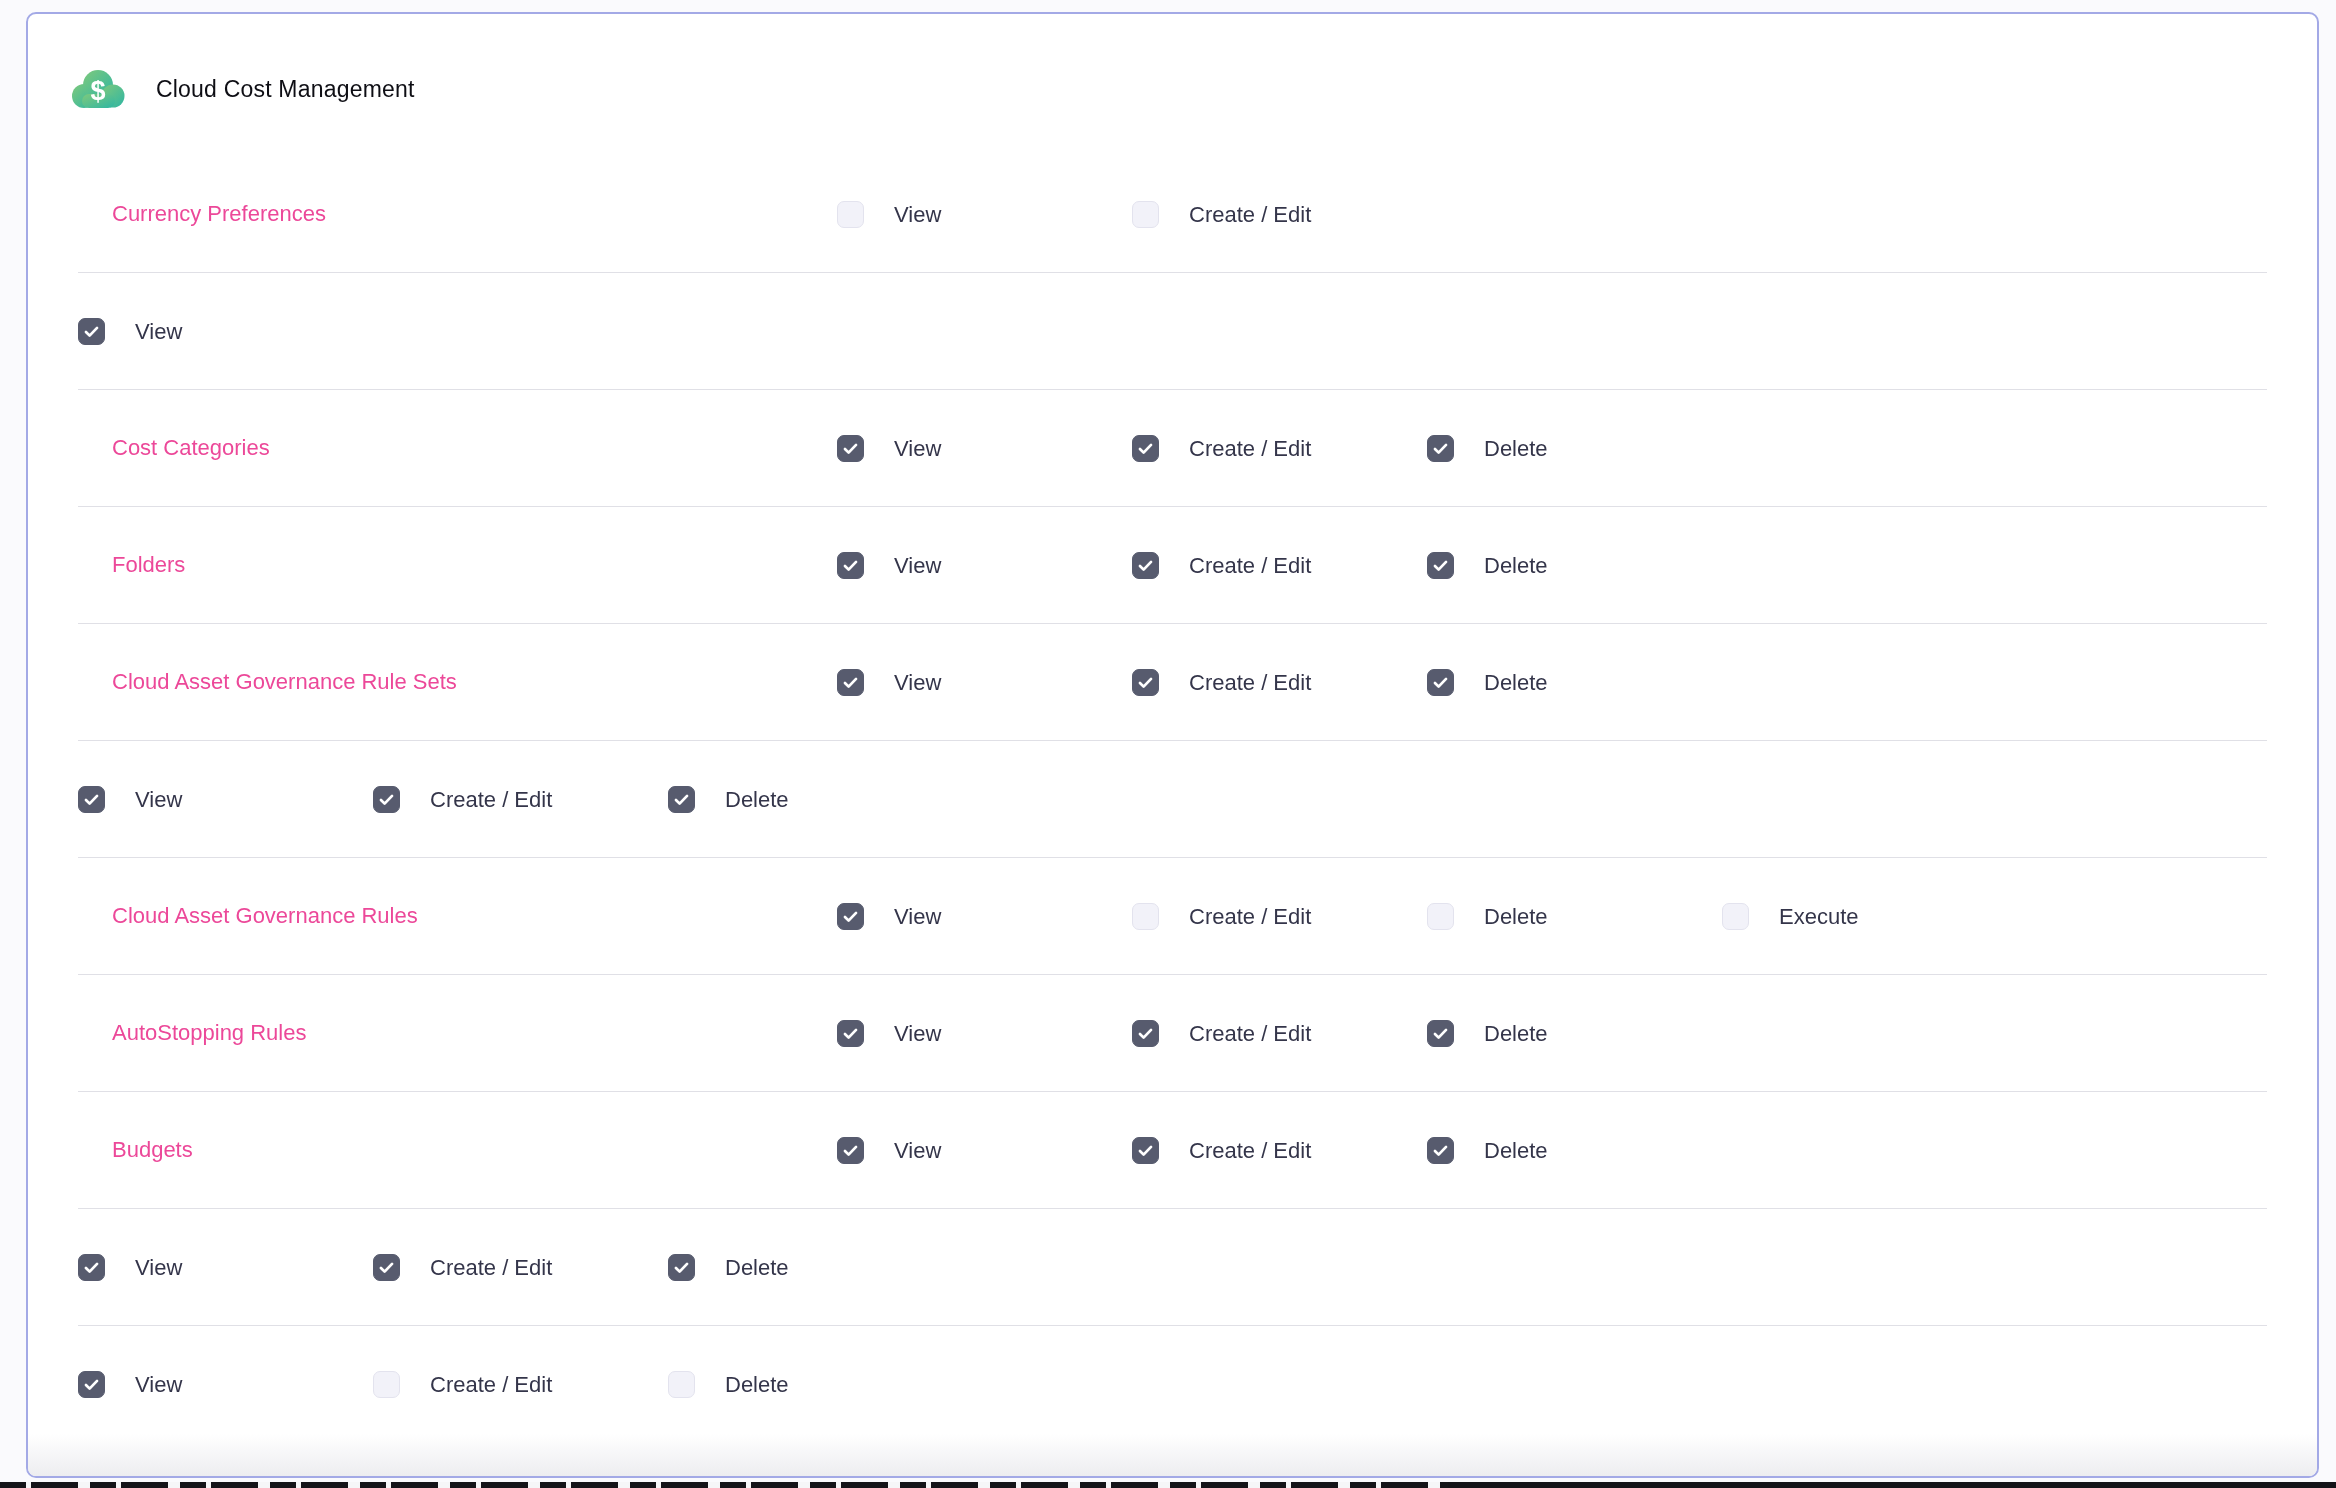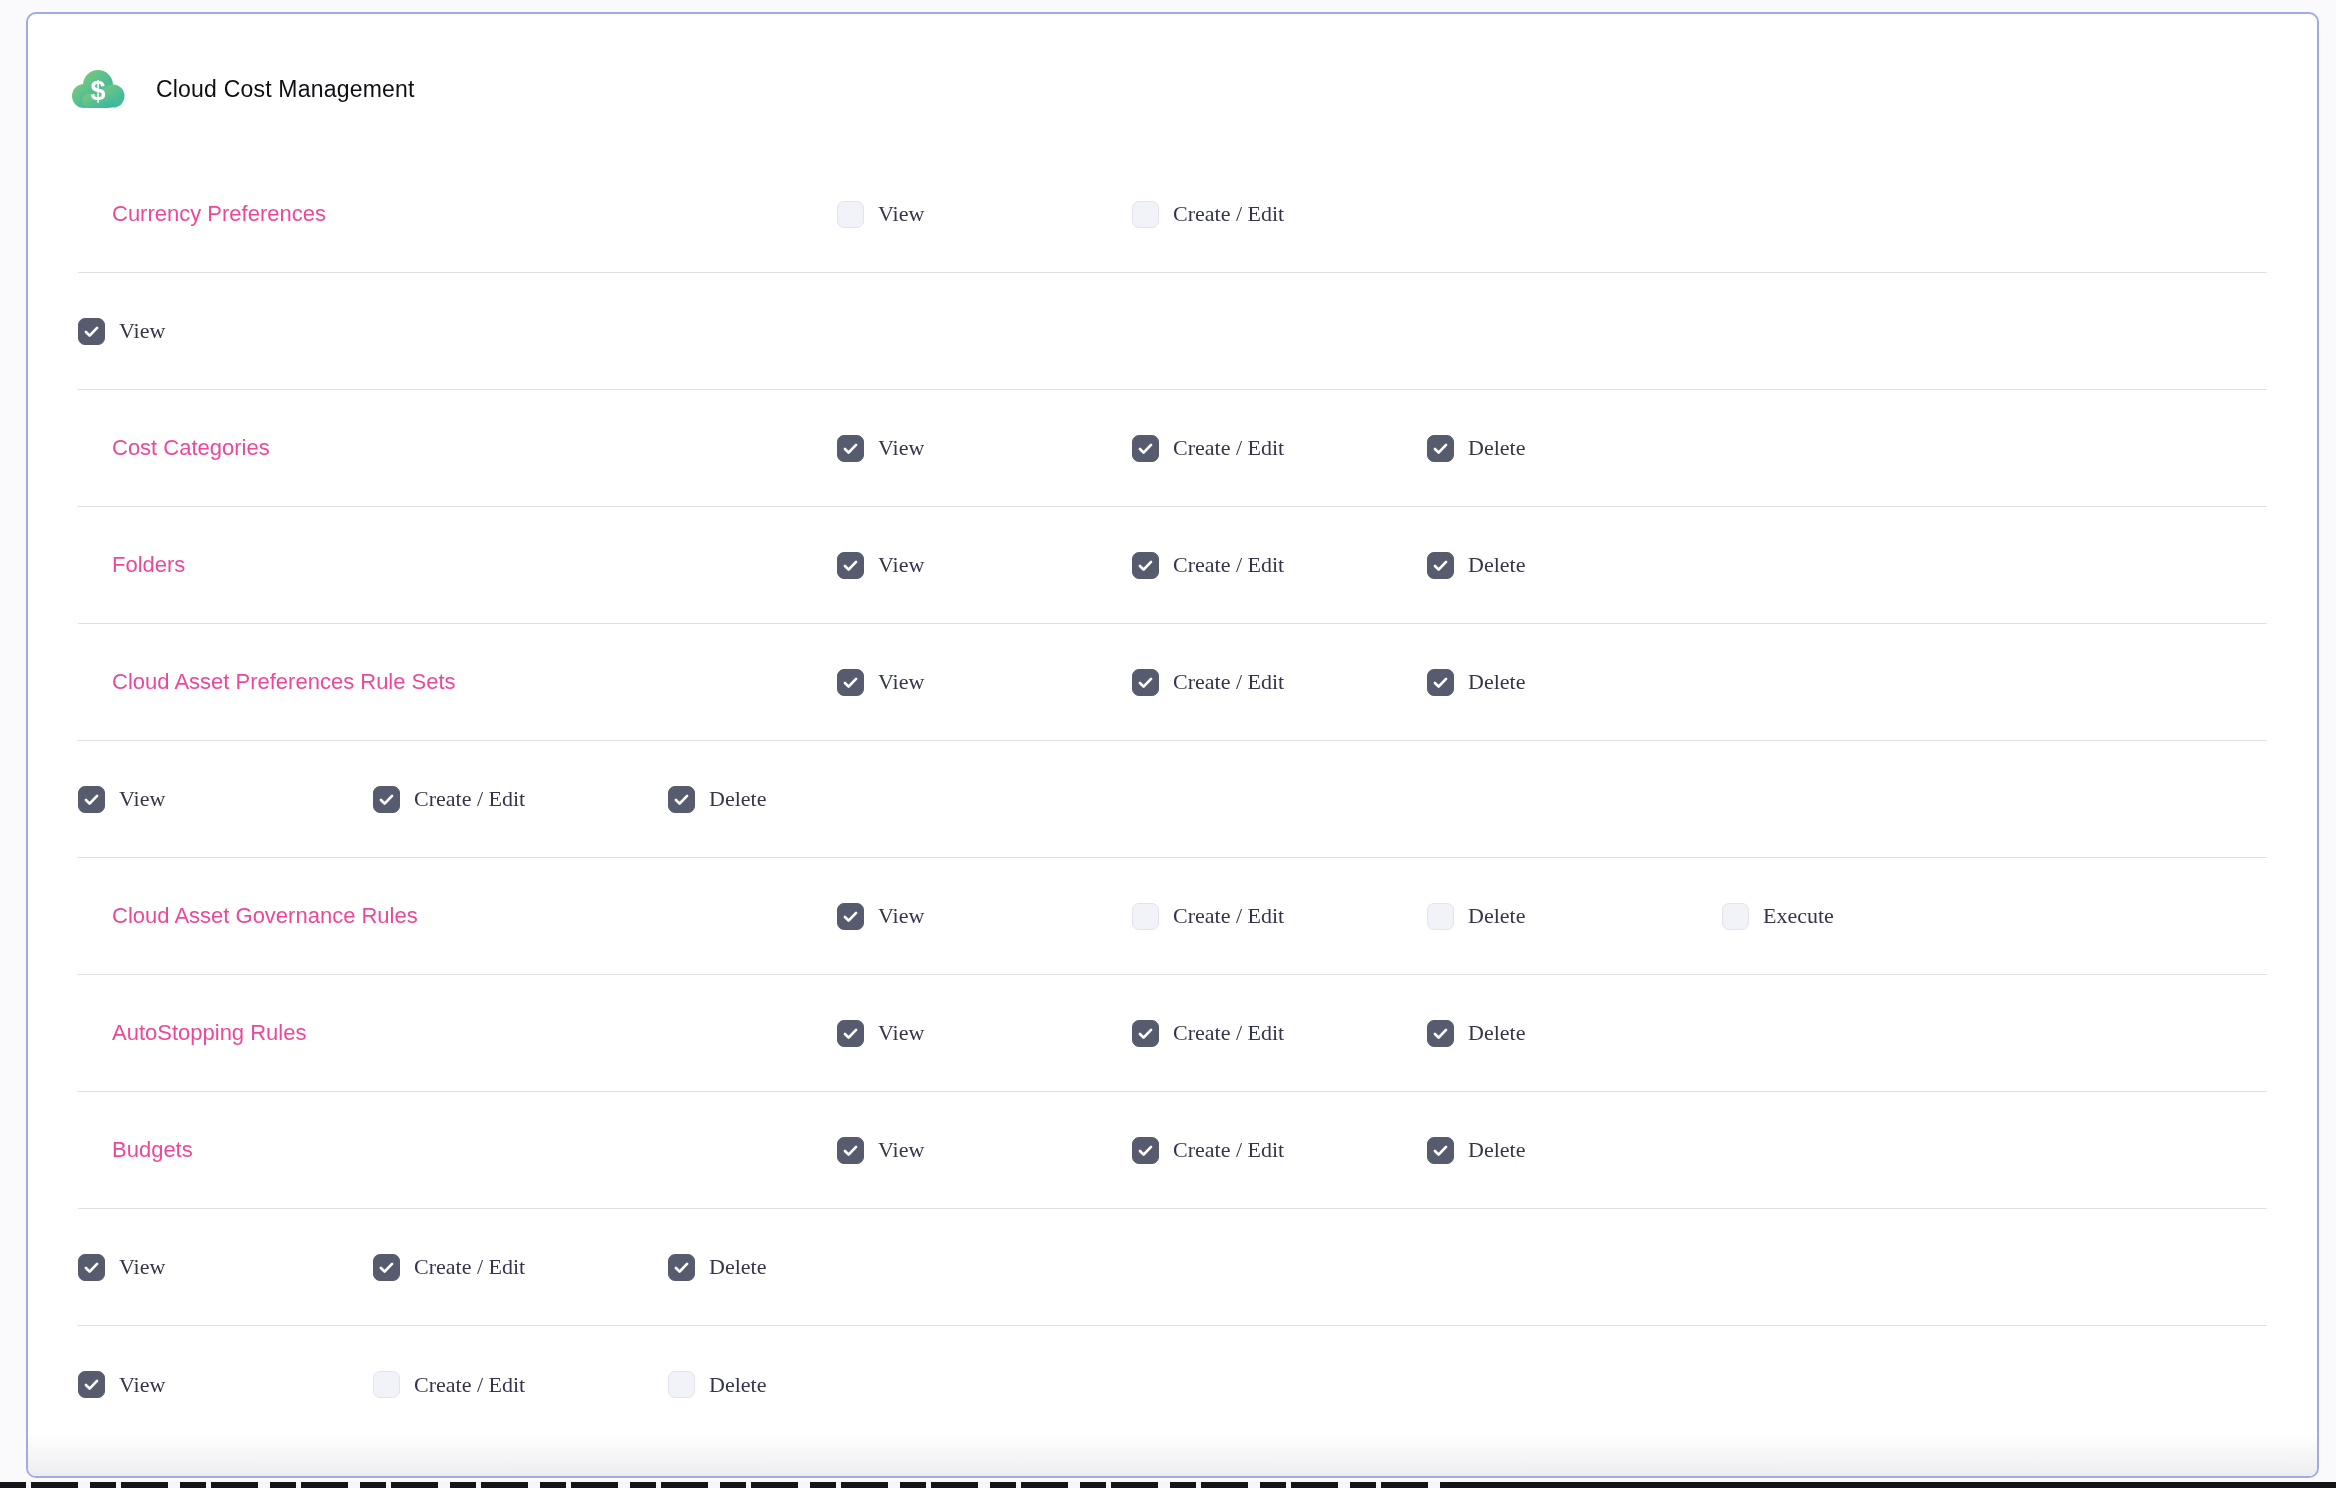--- a/index.html
+++ b/index.html
@@ -54,24 +54,23 @@
     width:759px;
     flex:0 0 auto;
     padding-left:34px;
     font-size:22px;
     color:#ec4899;
   }
   .perm-cell{
     width:295px;
     flex:0 0 auto;
     display:flex;
-    align-items:center;
-    gap:14px;
+    align-items:flex-end;
+    gap:30px;
     cursor:pointer;
-    font-family:Liberation Serif, serif;
   }
   .checkbox{
     width:27px;height:27px;
     flex:0 0 auto;
     border-radius:7px;
     background:var(--unchecked-bg);
     border:1.5px solid var(--unchecked-border);
     display:flex;align-items:center;justify-content:center;
   }
   .checkbox svg{display:none;width:19px;height:19px;}
@@ -207,21 +206,21 @@
         <label class="perm-cell checked">
     <span class="checkbox">
       <svg viewBox="0 0 24 24" aria-hidden="true">
         <path d="M5 12.6l4.6 4.6L19 7.4" fill="none" stroke="#ffffff" stroke-width="3.4" stroke-linecap="round" stroke-linejoin="round"></path>
       </svg>
     </span>
     <span class="perm-label">Delete</span>
   </label>
       </div>
       <div class="perm-row">
-    <div class="resource-label">Cloud Asset Preferences Rule Sets</div>
+    <div class="resource-label">Cloud Asset Governance Rule Sets</div>
   <label class="perm-cell checked">
     <span class="checkbox">
       <svg viewBox="0 0 24 24" aria-hidden="true">
         <path d="M5 12.6l4.6 4.6L19 7.4" fill="none" stroke="#ffffff" stroke-width="3.4" stroke-linecap="round" stroke-linejoin="round"></path>
       </svg>
     </span>
     <span class="perm-label">View</span>
   </label>
         <label class="perm-cell checked">
     <span class="checkbox">

